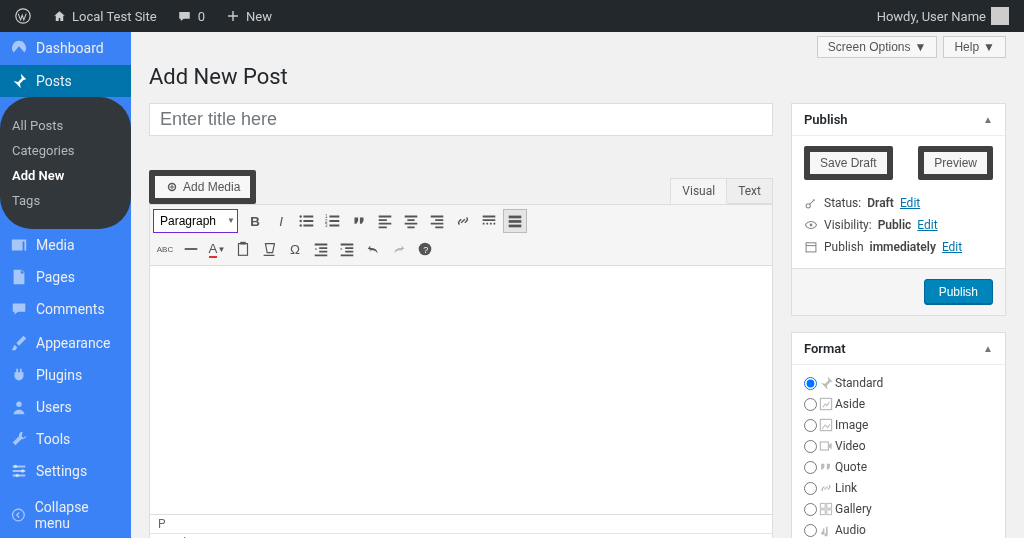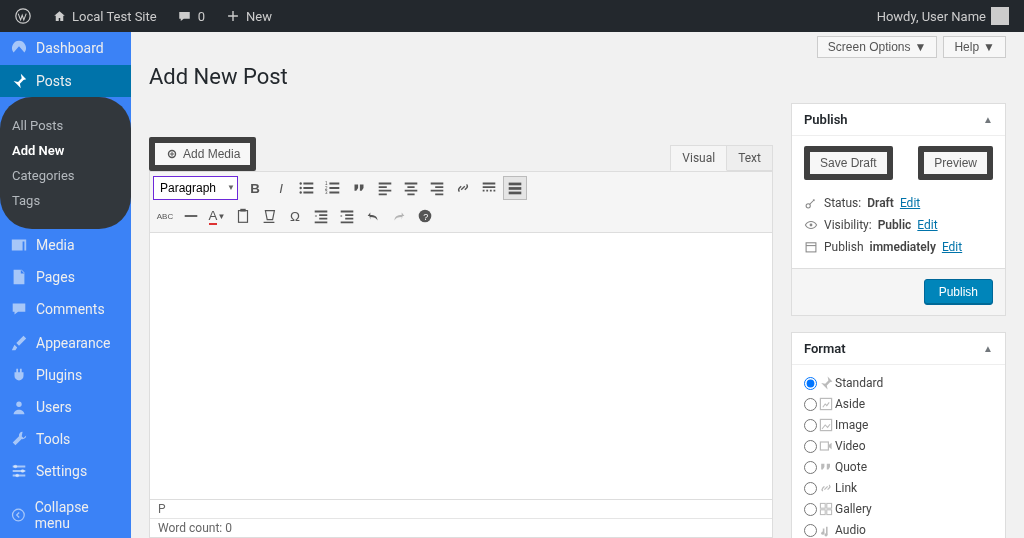--- a/index.html
+++ b/index.html
@@ -339,22 +339,22 @@
     </div>
     <div class="menu-sep"></div>
     <div class="menu-item active">
       <svg class="menu-ico" viewBox="0 0 20 20">
           <path d="M12 2l6 6-3 1-4 4 1 5-4-4-5 5 5-5-4-4 5 1 4-4z"></path>
         </svg>
       <span class="lbl">Posts</span>
     </div>
     <div class="submenu">
       <div class="sub">All Posts</div>
+      <div class="sub">Categories</div>
       <div class="sub current">Add New</div>
-      <div class="sub">Categories</div>
       <div class="sub">Tags</div>
     </div>
     <div class="menu-item">
       <svg class="menu-ico" viewBox="0 0 20 20">
           <path d="M2 4h12v12H2zM6 4h12v12h-2V6H6z"></path>
         </svg>
       <span class="lbl">Media</span>
     </div>
     <div class="menu-item">
       <svg class="menu-ico" viewBox="0 0 20 20">
@@ -423,20 +423,21 @@
         <span>Help</span>
         <span>▼</span>
       </button>
     </div>
 
     <h1 class="page-title">Add New Post</h1>
 
     <div class="columns">
 
       <div class="col-main">
+        <input class="title-input" type="text" placeholder="Enter title here" style="">
 
         <div class="media-row">
           <button class="btn">
             <svg width="14" height="14" viewBox="0 0 20 20">
                 <circle cx="10" cy="10" r="5" fill="none" stroke="#555" stroke-width="2"></circle>
                 <path d="M10 7v6M7 10h6" stroke="#555" stroke-width="1.4"></path>
               </svg>
             <span>Add Media</span>
           </button>
           <div class="ed-tabs">

